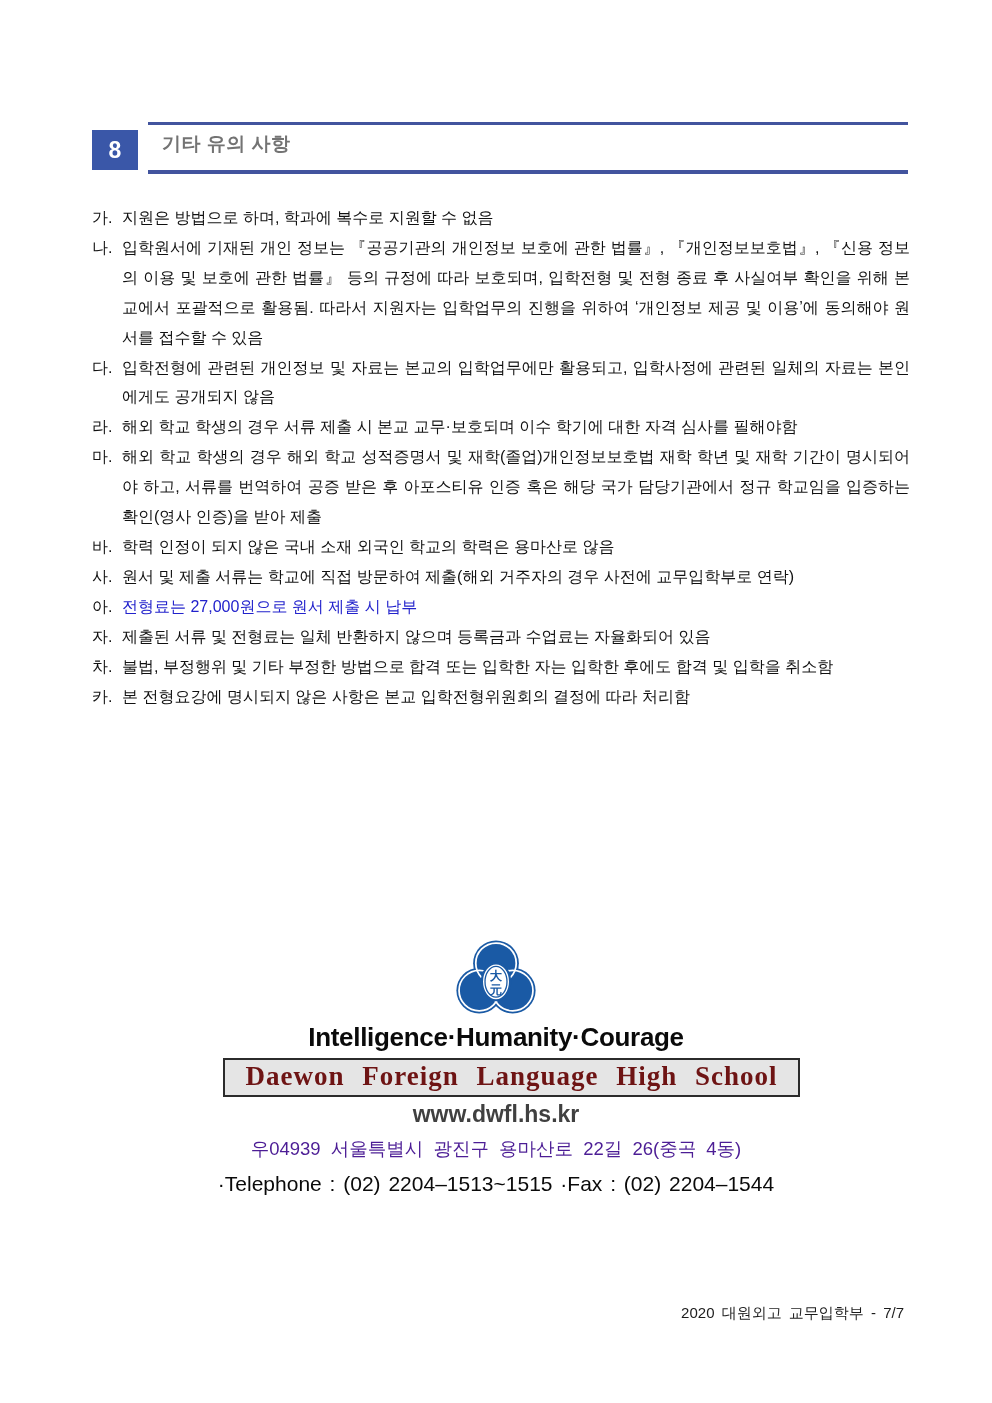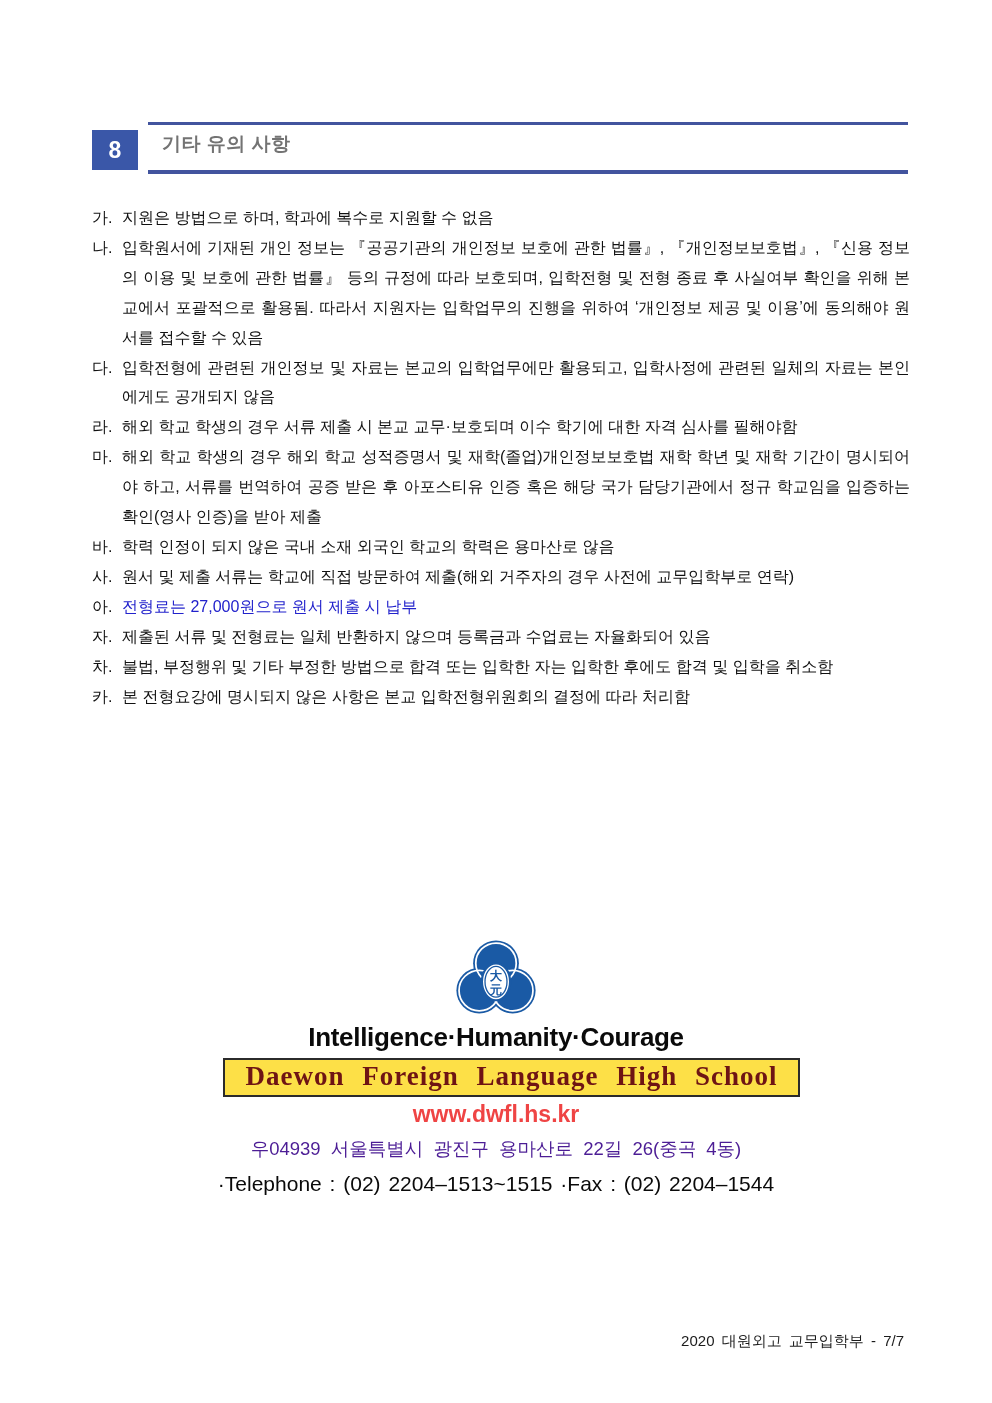--- a/index.html
+++ b/index.html
@@ -44,39 +44,39 @@
     font-size:26px;font-weight:bold;color:#0a0a0a;letter-spacing:-0.3px;
   }
   .name-box-wrap{position:absolute;left:0;width:100%;top:1058px;text-align:center;}
   .name-box{
     display:inline-block;
     border:2px solid #2b2b2b;
     padding:1px 20px 3px 20px;
     font-family:"Liberation Serif","DejaVu Serif",serif;
     font-size:27px;font-weight:bold;color:#6E1414;
     letter-spacing:1px;word-spacing:10px;
-    background:#fde047;
+    background:#e5e5e5;
     margin-left:31px;
   }
   .site-url{
     position:absolute;left:0;width:100%;top:1101px;
-    font-size:23px;font-weight:bold;color:#ef4444;
+    font-size:23px;font-weight:bold;color:#404040;
   }
   .addr{
     position:absolute;left:0;width:100%;top:1136px;
     font-size:18.5px;color:#4c1d95;word-spacing:5px;
   }
   .phone{
     position:absolute;left:0;width:100%;top:1172px;
     font-size:21px;color:#0a0a0a;word-spacing:2px;
   }
 
   
   .page-footer{
-    position:absolute;top:1332px;right:88px;
+    position:absolute;top:1304px;right:88px;
     font-size:15px;color:#1c1c1c;word-spacing:3px;
   }
 </style>
 </head>
 <body>
 
 <div class="page">
 
   <div class="sec-header">
     <div class="rule-top"></div>

